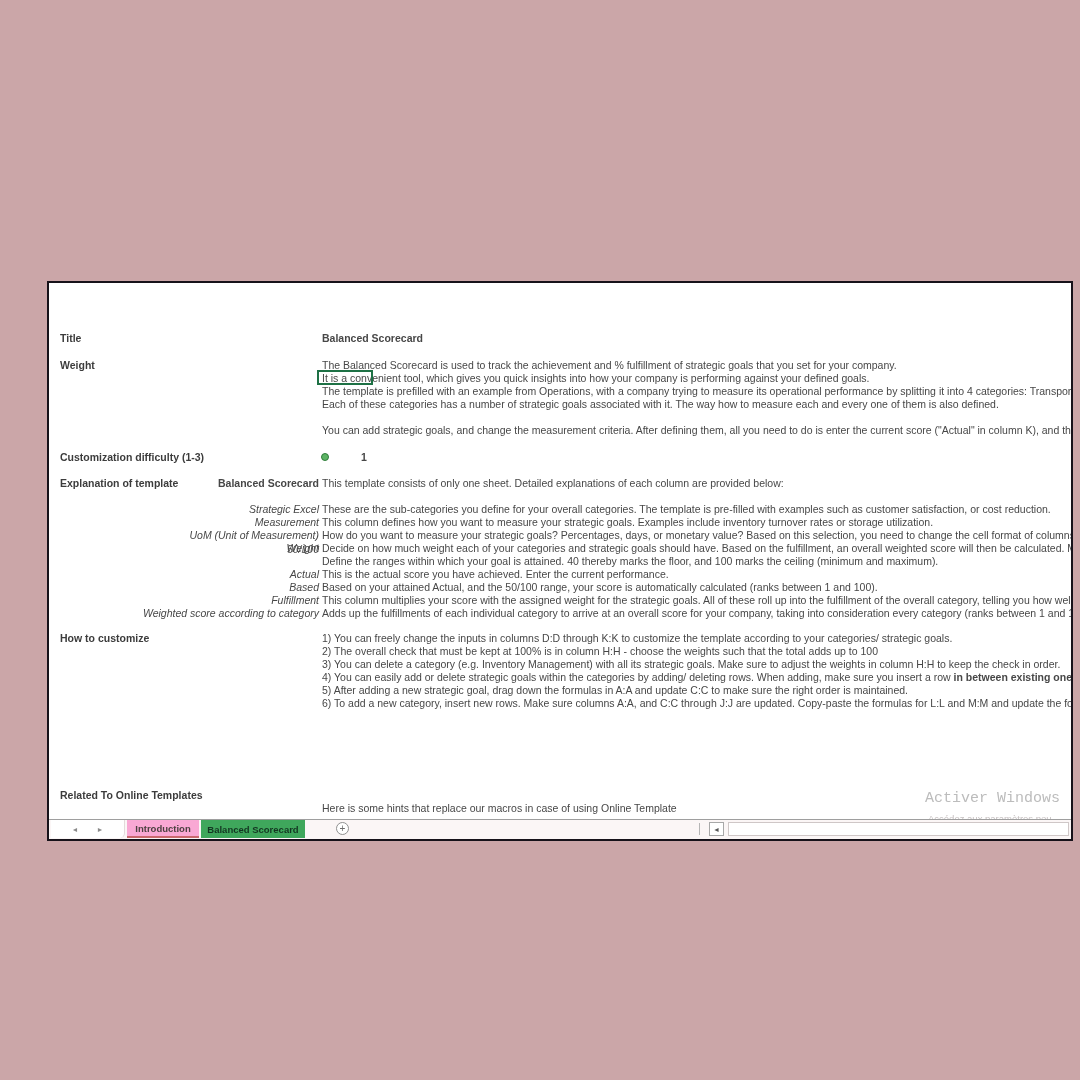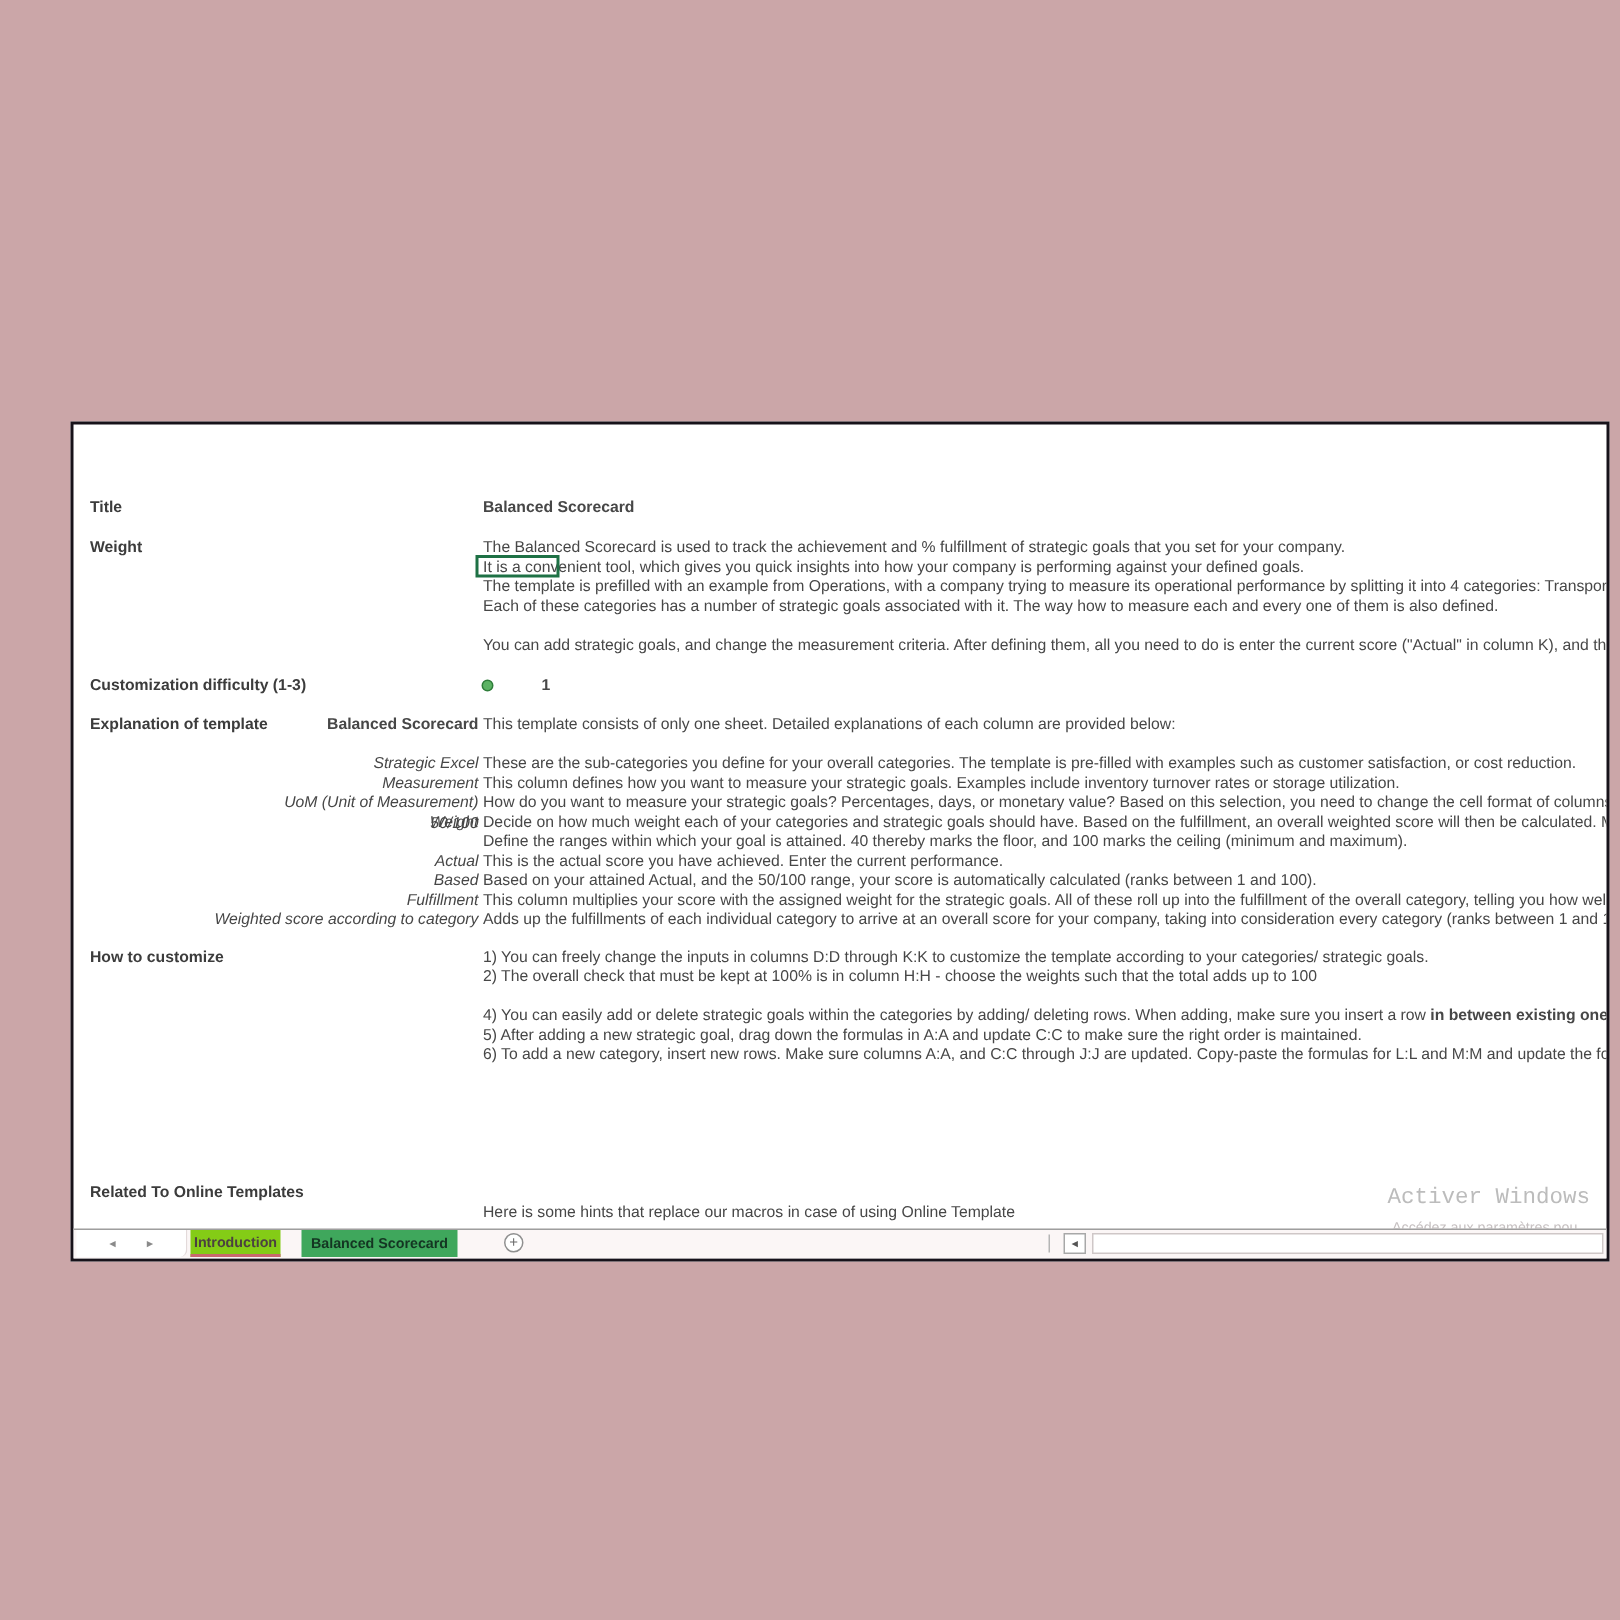--- a/index.html
+++ b/index.html
@@ -20,21 +20,21 @@
   .diff-val{position:absolute;left:312px;top:168px;font-weight:bold;}
   .wm1{position:absolute;left:876px;top:509px;font-size:15px;color:#bcbcbc;white-space:nowrap;font-family:Liberation Mono, monospace;}
   .wm2{position:absolute;left:879px;top:529px;font-size:9.5px;color:#c6c0c1;white-space:nowrap;}
   .tabbar{position:absolute;left:0;right:0;bottom:0;height:19px;background:#fbf6f6;
           border-top:1px solid #9e9e9e;}
   .navbox{position:absolute;left:2px;top:0;width:73px;height:18px;background:#ffffff;
           border-right:1px solid #e3dada;border-radius:0 0 5px 0;display:flex;align-items:center;
           justify-content:center;gap:18px;color:#8a8a8a;font-size:7px;}
   .tab{position:absolute;top:0;height:18px;display:flex;align-items:center;justify-content:center;
        font-weight:bold;font-size:9.5px;box-sizing:border-box;white-space:nowrap;}
-  .tab-intro{left:78px;width:60px;background:#84cc16;color:#4c4040;border-bottom:2px solid #c9686d;}
+  .tab-intro{left:78px;width:72px;background:#f9a8d4;color:#4c4040;border-bottom:2px solid #c9686d;}
   .tab-bsc{left:152px;width:104px;background:#3fa75c;color:#143522;}
   .addbtn{position:absolute;left:287px;top:2px;width:13px;height:13px;border:1px solid #909090;
           border-radius:50%;color:#6b6b6b;font-size:10px;line-height:11px;text-align:center;
           box-sizing:border-box;background:#fff;}
   .hdiv{position:absolute;left:650px;top:3px;width:1px;height:12px;background:#b5b5b5;}
   .hleft{position:absolute;left:660px;top:2px;width:15px;height:14px;background:#ffffff;
          border:1px solid #a8a8a8;box-sizing:border-box;color:#555;font-size:7px;
          display:flex;align-items:center;justify-content:center;}
   .htrack{position:absolute;left:679px;right:2px;top:2px;height:14px;background:#ffffff;
           border:1px solid #cfc7c7;box-sizing:border-box;}
@@ -79,20 +79,21 @@
     <div class="colC it" style="top:298px">Based</div>
     <div class="colD" style="top:298px">Based on your attained Actual, and the 50/100 range, your score is automatically calculated (ranks between 1 and 100).</div>
     <div class="colC it" style="top:311px">Fulfillment</div>
     <div class="colD" style="top:311px">This column multiplies your score with the assigned weight for the strategic goals. All of these roll up into the fulfillment of the overall category, telling you how well your ac</div>
     <div class="colC it" style="top:324px">Weighted score according to category</div>
     <div class="colD" style="top:324px">Adds up the fulfillments of each individual category to arrive at an overall score for your company, taking into consideration every category (ranks between 1 and 100).</div>
 
     <div class="lbl" style="top:349px">How to customize</div>
     <div class="colD" style="top:349px"><span>1) You can freely change the inputs in columns D:D through K:K to customize the template according to your categories/ strategic goals.</span><span class="b"></span><span></span></div>
     <div class="colD" style="top:362px"><span>2) The overall check that must be kept at 100% is in column H:H - choose the weights such that the total adds up to 100</span><span class="b"></span><span></span></div>
+    <div class="colD" style="top:375px"><span>3) You can delete a category (e.g. Inventory Management) with all its strategic goals. Make sure to adjust the weights in column H:H to keep the check in order.</span><span class="b"></span><span></span></div>
     <div class="colD" style="top:388px"><span>4) You can easily add or delete strategic goals within the categories by adding/ deleting rows. When adding, make sure you insert a row </span><span class="b">in between existing ones</span></div>
     <div class="colD" style="top:401px"><span>5) After adding a new strategic goal, drag down the formulas in A:A and update C:C to make sure the right order is maintained.</span><span class="b"></span><span></span></div>
     <div class="colD" style="top:414px"><span>6) To add a new category, insert new rows. Make sure columns A:A, and C:C through J:J are updated. Copy-paste the formulas for L:L and M:M and update the formula for th</span><span class="b"></span><span></span></div>
 
     <div class="lbl" style="top:506px">Related To Online Templates</div>
     <div class="colD" style="top:519px">Here is some hints that replace our macros in case of using Online Template</div>
 
     <div class="wm1">Activer Windows</div>
     <div class="wm2">Accédez aux paramètres pou</div>
 

